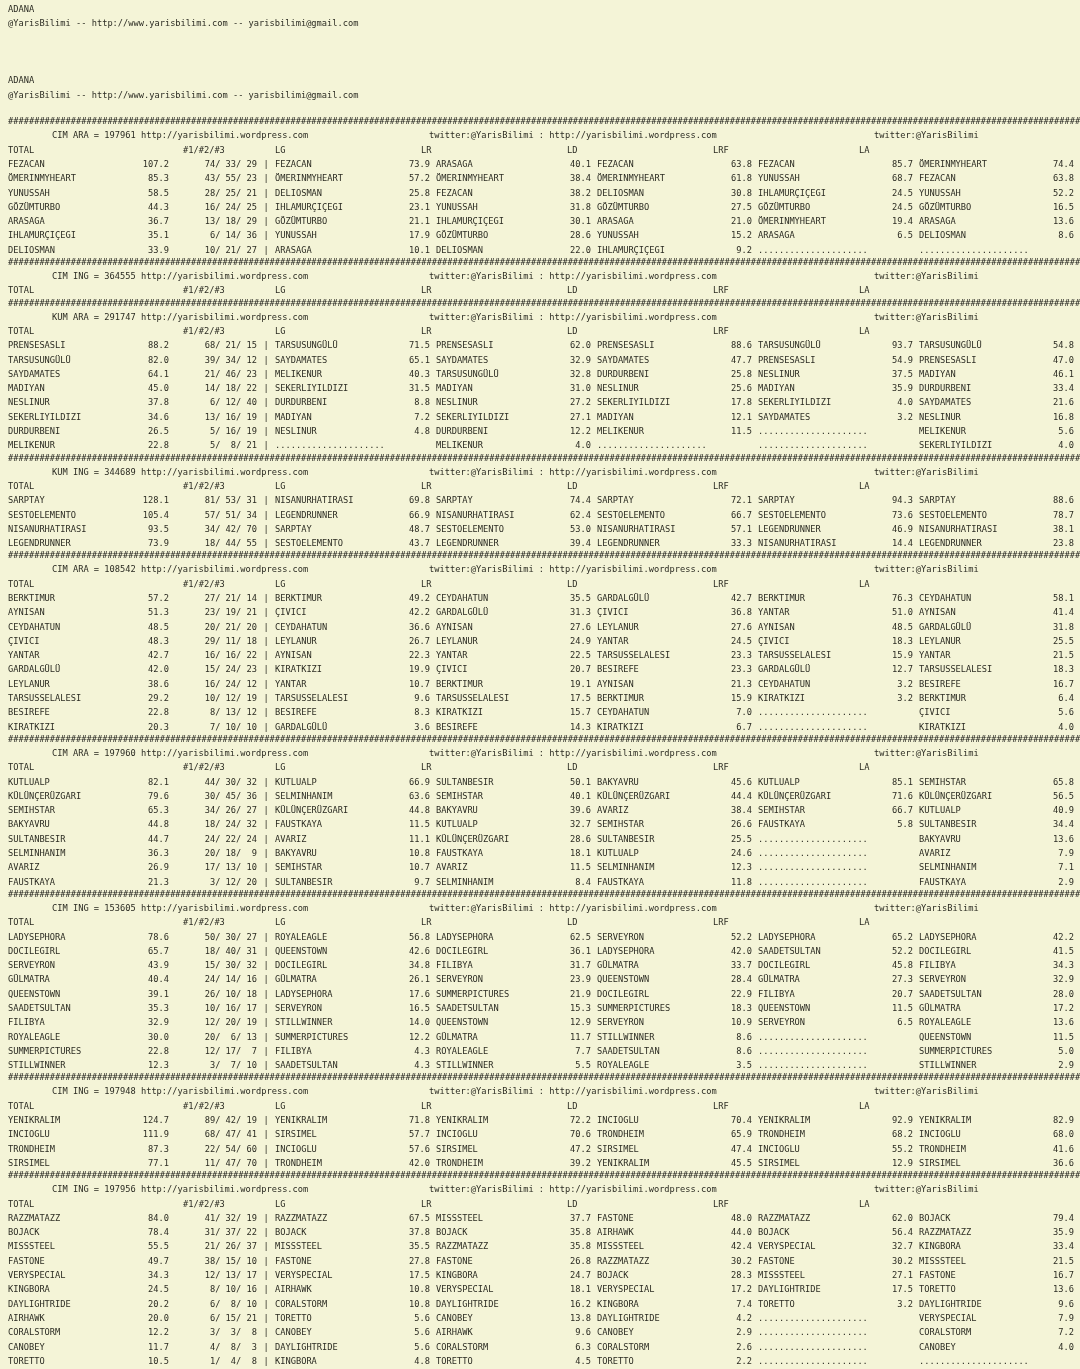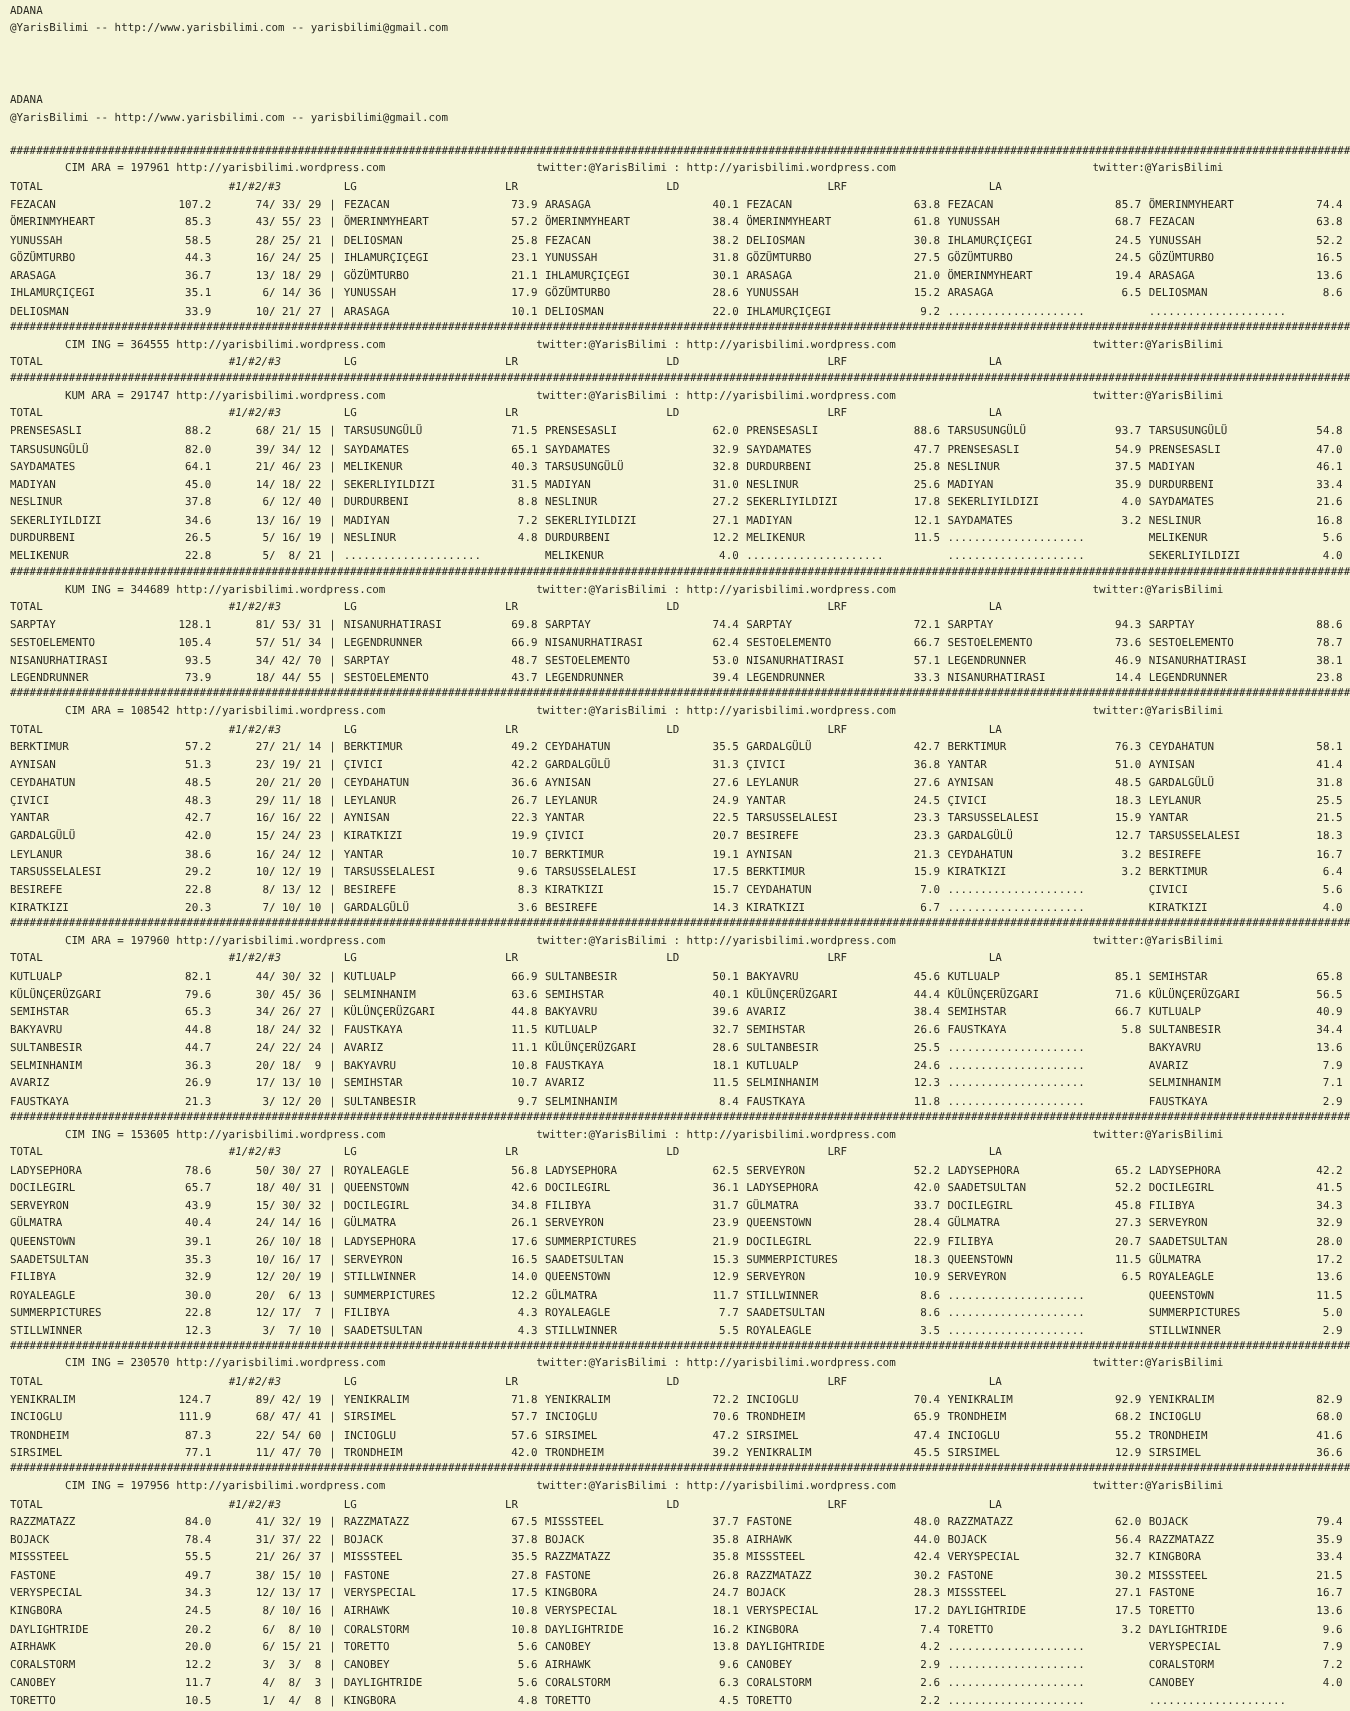--- a/index.html
+++ b/index.html
@@ -14,22 +14,22 @@
   .line{display:flex;height:14.3px;line-height:14.3px;white-space:pre;align-items:flex-start;}
   .line span{flex:none;white-space:pre;overflow:hidden;}
   .sep{height:12px;line-height:11px;white-space:pre;overflow:hidden;color:#262620;}
   .blank{height:14.3px;}
   
   .w1{width:377px;margin-left:44px;}
   .w2{width:445px;}
   .w3{flex:1;}
   
   .h-total{width:161px;}
-  .h-pts{width:106px;padding-left:14px;box-sizing:border-box;font-style:italic;}
-  .h-stat{width:129px;}
+  .h-pts{width:106px;padding-left:14px;box-sizing:border-box;}
+  .h-stat{width:146px;}
   
   .c-name{width:112px;}
   .c-tval{width:49px;text-align:right;}
   .c-pts{width:88px;text-align:right;}
   .c-bar{width:18px;text-align:center;}
   .c-gname{width:119px;}
   .c-gval{width:36px;text-align:right;}
   .c-gap{width:6px;}
 </style>
 </head>
@@ -107,21 +107,21 @@
       <div class="line"><span class="c-name">DOCILEGIRL</span><span class="c-tval">65.7</span><span class="c-pts">18/ 40/ 31</span><span class="c-bar">|</span><span class="c-gname">QUEENSTOWN</span><span class="c-gval">42.6</span><span class="c-gap"></span><span class="c-gname">DOCILEGIRL</span><span class="c-gval">36.1</span><span class="c-gap"></span><span class="c-gname">LADYSEPHORA</span><span class="c-gval">42.0</span><span class="c-gap"></span><span class="c-gname">SAADETSULTAN</span><span class="c-gval">52.2</span><span class="c-gap"></span><span class="c-gname">DOCILEGIRL</span><span class="c-gval">41.5</span></div>
       <div class="line"><span class="c-name">SERVEYRON</span><span class="c-tval">43.9</span><span class="c-pts">15/ 30/ 32</span><span class="c-bar">|</span><span class="c-gname">DOCILEGIRL</span><span class="c-gval">34.8</span><span class="c-gap"></span><span class="c-gname">FILIBYA</span><span class="c-gval">31.7</span><span class="c-gap"></span><span class="c-gname">GÜLMATRA</span><span class="c-gval">33.7</span><span class="c-gap"></span><span class="c-gname">DOCILEGIRL</span><span class="c-gval">45.8</span><span class="c-gap"></span><span class="c-gname">FILIBYA</span><span class="c-gval">34.3</span></div>
       <div class="line"><span class="c-name">GÜLMATRA</span><span class="c-tval">40.4</span><span class="c-pts">24/ 14/ 16</span><span class="c-bar">|</span><span class="c-gname">GÜLMATRA</span><span class="c-gval">26.1</span><span class="c-gap"></span><span class="c-gname">SERVEYRON</span><span class="c-gval">23.9</span><span class="c-gap"></span><span class="c-gname">QUEENSTOWN</span><span class="c-gval">28.4</span><span class="c-gap"></span><span class="c-gname">GÜLMATRA</span><span class="c-gval">27.3</span><span class="c-gap"></span><span class="c-gname">SERVEYRON</span><span class="c-gval">32.9</span></div>
       <div class="line"><span class="c-name">QUEENSTOWN</span><span class="c-tval">39.1</span><span class="c-pts">26/ 10/ 18</span><span class="c-bar">|</span><span class="c-gname">LADYSEPHORA</span><span class="c-gval">17.6</span><span class="c-gap"></span><span class="c-gname">SUMMERPICTURES</span><span class="c-gval">21.9</span><span class="c-gap"></span><span class="c-gname">DOCILEGIRL</span><span class="c-gval">22.9</span><span class="c-gap"></span><span class="c-gname">FILIBYA</span><span class="c-gval">20.7</span><span class="c-gap"></span><span class="c-gname">SAADETSULTAN</span><span class="c-gval">28.0</span></div>
       <div class="line"><span class="c-name">SAADETSULTAN</span><span class="c-tval">35.3</span><span class="c-pts">10/ 16/ 17</span><span class="c-bar">|</span><span class="c-gname">SERVEYRON</span><span class="c-gval">16.5</span><span class="c-gap"></span><span class="c-gname">SAADETSULTAN</span><span class="c-gval">15.3</span><span class="c-gap"></span><span class="c-gname">SUMMERPICTURES</span><span class="c-gval">18.3</span><span class="c-gap"></span><span class="c-gname">QUEENSTOWN</span><span class="c-gval">11.5</span><span class="c-gap"></span><span class="c-gname">GÜLMATRA</span><span class="c-gval">17.2</span></div>
       <div class="line"><span class="c-name">FILIBYA</span><span class="c-tval">32.9</span><span class="c-pts">12/ 20/ 19</span><span class="c-bar">|</span><span class="c-gname">STILLWINNER</span><span class="c-gval">14.0</span><span class="c-gap"></span><span class="c-gname">QUEENSTOWN</span><span class="c-gval">12.9</span><span class="c-gap"></span><span class="c-gname">SERVEYRON</span><span class="c-gval">10.9</span><span class="c-gap"></span><span class="c-gname">SERVEYRON</span><span class="c-gval">6.5</span><span class="c-gap"></span><span class="c-gname">ROYALEAGLE</span><span class="c-gval">13.6</span></div>
       <div class="line"><span class="c-name">ROYALEAGLE</span><span class="c-tval">30.0</span><span class="c-pts">20/  6/ 13</span><span class="c-bar">|</span><span class="c-gname">SUMMERPICTURES</span><span class="c-gval">12.2</span><span class="c-gap"></span><span class="c-gname">GÜLMATRA</span><span class="c-gval">11.7</span><span class="c-gap"></span><span class="c-gname">STILLWINNER</span><span class="c-gval">8.6</span><span class="c-gap"></span><span class="c-gname">.....................</span><span class="c-gval"></span><span class="c-gap"></span><span class="c-gname">QUEENSTOWN</span><span class="c-gval">11.5</span></div>
       <div class="line"><span class="c-name">SUMMERPICTURES</span><span class="c-tval">22.8</span><span class="c-pts">12/ 17/  7</span><span class="c-bar">|</span><span class="c-gname">FILIBYA</span><span class="c-gval">4.3</span><span class="c-gap"></span><span class="c-gname">ROYALEAGLE</span><span class="c-gval">7.7</span><span class="c-gap"></span><span class="c-gname">SAADETSULTAN</span><span class="c-gval">8.6</span><span class="c-gap"></span><span class="c-gname">.....................</span><span class="c-gval"></span><span class="c-gap"></span><span class="c-gname">SUMMERPICTURES</span><span class="c-gval">5.0</span></div>
       <div class="line"><span class="c-name">STILLWINNER</span><span class="c-tval">12.3</span><span class="c-pts"> 3/  7/ 10</span><span class="c-bar">|</span><span class="c-gname">SAADETSULTAN</span><span class="c-gval">4.3</span><span class="c-gap"></span><span class="c-gname">STILLWINNER</span><span class="c-gval">5.5</span><span class="c-gap"></span><span class="c-gname">ROYALEAGLE</span><span class="c-gval">3.5</span><span class="c-gap"></span><span class="c-gname">.....................</span><span class="c-gval"></span><span class="c-gap"></span><span class="c-gname">STILLWINNER</span><span class="c-gval">2.9</span></div>
       <div class="sep">################################################################################################################################################################################################################################################</div>
-      <div class="line"><span class="w1">CIM ING = 230570 http://yarisbilimi.wordpress.com</span><span class="w2">twitter:@YarisBilimi : http://yarisbilimi.wordpress.com</span><span class="w3">twitter:@YarisBilimi</span></div>
+      <div class="line"><span class="w1">CIM ING = 197948 http://yarisbilimi.wordpress.com</span><span class="w2">twitter:@YarisBilimi : http://yarisbilimi.wordpress.com</span><span class="w3">twitter:@YarisBilimi</span></div>
       <div class="line"><span class="h-total">TOTAL</span><span class="h-pts">#1/#2/#3</span><span class="h-stat">LG</span><span class="h-stat">LR</span><span class="h-stat">LD</span><span class="h-stat">LRF</span><span class="h-stat">LA</span></div>
       <div class="line"><span class="c-name">YENIKRALIM</span><span class="c-tval">124.7</span><span class="c-pts">89/ 42/ 19</span><span class="c-bar">|</span><span class="c-gname">YENIKRALIM</span><span class="c-gval">71.8</span><span class="c-gap"></span><span class="c-gname">YENIKRALIM</span><span class="c-gval">72.2</span><span class="c-gap"></span><span class="c-gname">INCIOGLU</span><span class="c-gval">70.4</span><span class="c-gap"></span><span class="c-gname">YENIKRALIM</span><span class="c-gval">92.9</span><span class="c-gap"></span><span class="c-gname">YENIKRALIM</span><span class="c-gval">82.9</span></div>
       <div class="line"><span class="c-name">INCIOGLU</span><span class="c-tval">111.9</span><span class="c-pts">68/ 47/ 41</span><span class="c-bar">|</span><span class="c-gname">SIRSIMEL</span><span class="c-gval">57.7</span><span class="c-gap"></span><span class="c-gname">INCIOGLU</span><span class="c-gval">70.6</span><span class="c-gap"></span><span class="c-gname">TRONDHEIM</span><span class="c-gval">65.9</span><span class="c-gap"></span><span class="c-gname">TRONDHEIM</span><span class="c-gval">68.2</span><span class="c-gap"></span><span class="c-gname">INCIOGLU</span><span class="c-gval">68.0</span></div>
       <div class="line"><span class="c-name">TRONDHEIM</span><span class="c-tval">87.3</span><span class="c-pts">22/ 54/ 60</span><span class="c-bar">|</span><span class="c-gname">INCIOGLU</span><span class="c-gval">57.6</span><span class="c-gap"></span><span class="c-gname">SIRSIMEL</span><span class="c-gval">47.2</span><span class="c-gap"></span><span class="c-gname">SIRSIMEL</span><span class="c-gval">47.4</span><span class="c-gap"></span><span class="c-gname">INCIOGLU</span><span class="c-gval">55.2</span><span class="c-gap"></span><span class="c-gname">TRONDHEIM</span><span class="c-gval">41.6</span></div>
       <div class="line"><span class="c-name">SIRSIMEL</span><span class="c-tval">77.1</span><span class="c-pts">11/ 47/ 70</span><span class="c-bar">|</span><span class="c-gname">TRONDHEIM</span><span class="c-gval">42.0</span><span class="c-gap"></span><span class="c-gname">TRONDHEIM</span><span class="c-gval">39.2</span><span class="c-gap"></span><span class="c-gname">YENIKRALIM</span><span class="c-gval">45.5</span><span class="c-gap"></span><span class="c-gname">SIRSIMEL</span><span class="c-gval">12.9</span><span class="c-gap"></span><span class="c-gname">SIRSIMEL</span><span class="c-gval">36.6</span></div>
       <div class="sep">################################################################################################################################################################################################################################################</div>
       <div class="line"><span class="w1">CIM ING = 197956 http://yarisbilimi.wordpress.com</span><span class="w2">twitter:@YarisBilimi : http://yarisbilimi.wordpress.com</span><span class="w3">twitter:@YarisBilimi</span></div>
       <div class="line"><span class="h-total">TOTAL</span><span class="h-pts">#1/#2/#3</span><span class="h-stat">LG</span><span class="h-stat">LR</span><span class="h-stat">LD</span><span class="h-stat">LRF</span><span class="h-stat">LA</span></div>
       <div class="line"><span class="c-name">RAZZMATAZZ</span><span class="c-tval">84.0</span><span class="c-pts">41/ 32/ 19</span><span class="c-bar">|</span><span class="c-gname">RAZZMATAZZ</span><span class="c-gval">67.5</span><span class="c-gap"></span><span class="c-gname">MISSSTEEL</span><span class="c-gval">37.7</span><span class="c-gap"></span><span class="c-gname">FASTONE</span><span class="c-gval">48.0</span><span class="c-gap"></span><span class="c-gname">RAZZMATAZZ</span><span class="c-gval">62.0</span><span class="c-gap"></span><span class="c-gname">BOJACK</span><span class="c-gval">79.4</span></div>
       <div class="line"><span class="c-name">BOJACK</span><span class="c-tval">78.4</span><span class="c-pts">31/ 37/ 22</span><span class="c-bar">|</span><span class="c-gname">BOJACK</span><span class="c-gval">37.8</span><span class="c-gap"></span><span class="c-gname">BOJACK</span><span class="c-gval">35.8</span><span class="c-gap"></span><span class="c-gname">AIRHAWK</span><span class="c-gval">44.0</span><span class="c-gap"></span><span class="c-gname">BOJACK</span><span class="c-gval">56.4</span><span class="c-gap"></span><span class="c-gname">RAZZMATAZZ</span><span class="c-gval">35.9</span></div>

